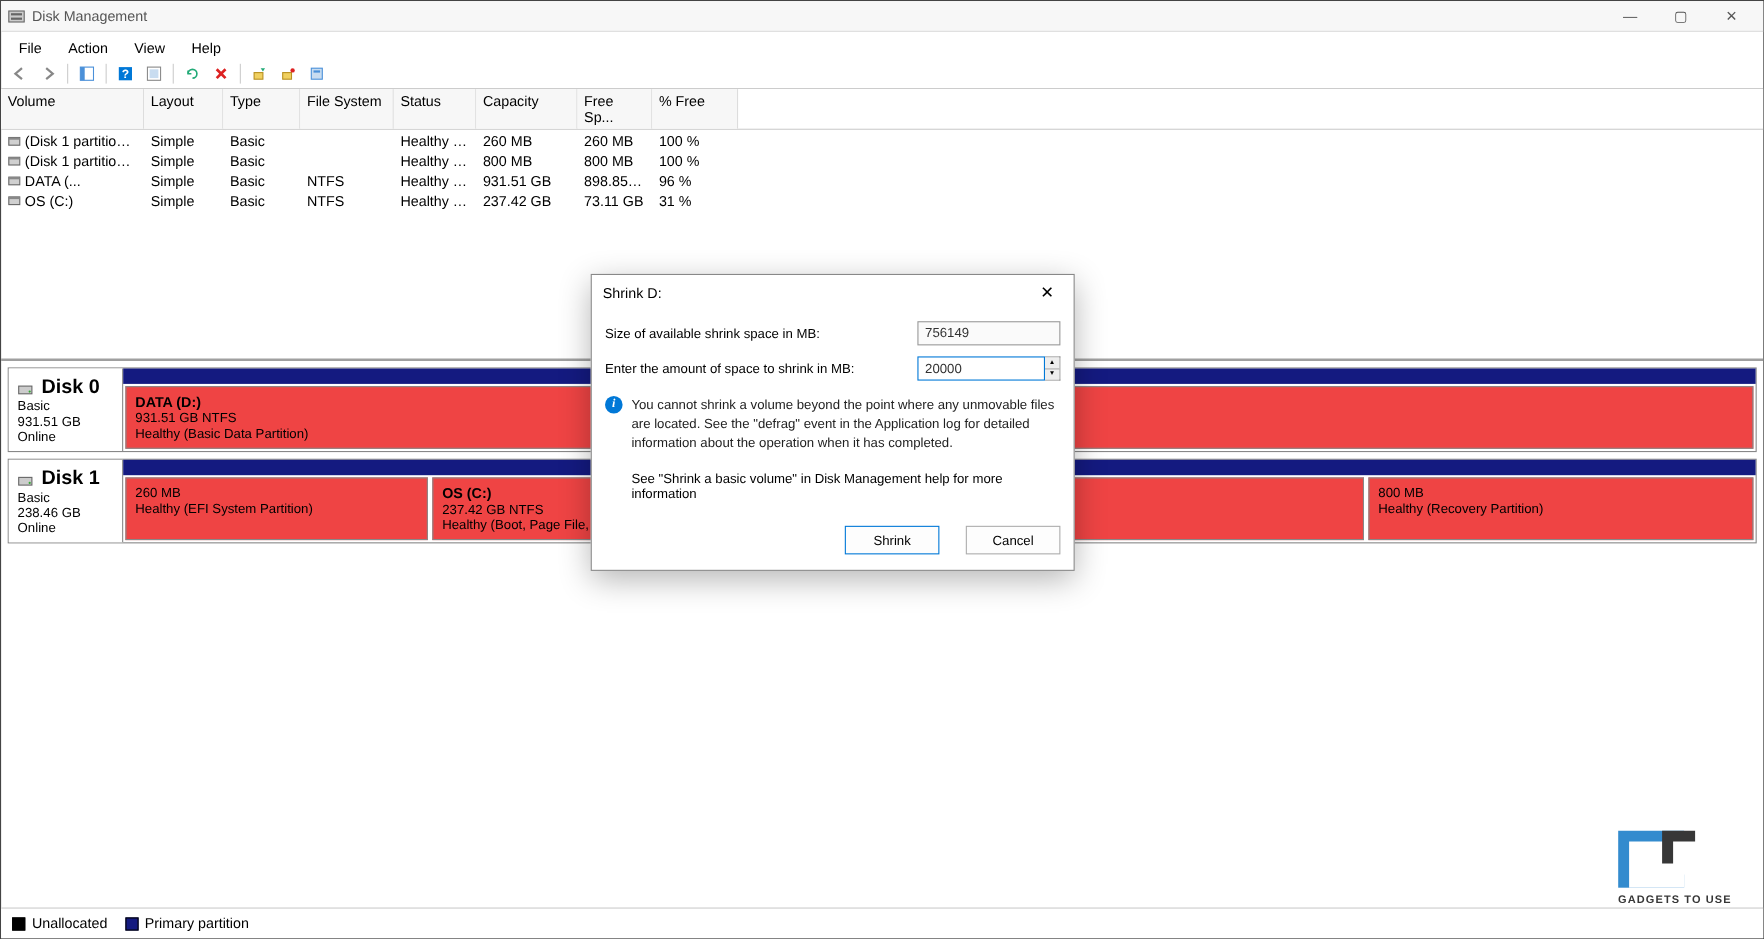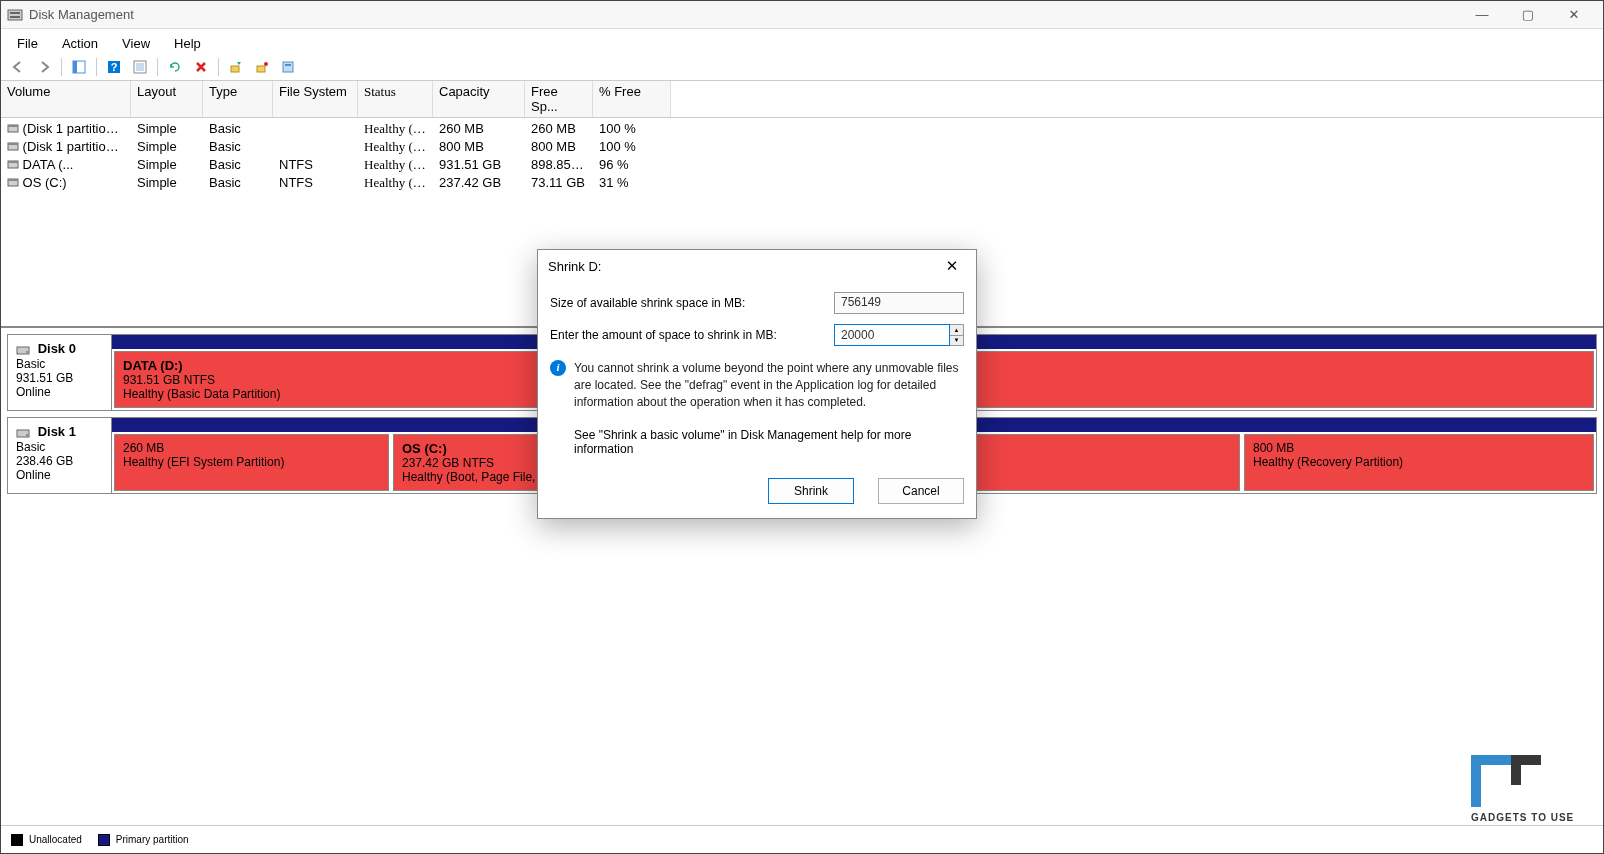--- a/index.html
+++ b/index.html
@@ -28,41 +28,41 @@
 .list-body { padding: 2px 0; }
 .list-row { display: flex; padding: 1px 0; }
 .list-row .cell { padding: 0 6px; font-size: 13px; overflow: hidden; white-space: nowrap; text-overflow: ellipsis; }
 .vol-icon { display: inline-block; width: 12px; vertical-align: middle; }
 
 
 .c-vol { width: 130px; }
 .c-layout { width: 72px; }
 .c-type { width: 70px; }
 .c-fs { width: 85px; }
-.c-status { width: 75px; font-family: Liberation Serif, serif; }
+.c-status { width: 75px; }
 .c-cap { width: 92px; }
 .c-free { width: 68px; }
 .c-pct { width: 78px; }
 
 
 .disk-panel { border-top: 1px solid #888; }
 .disk-row { display: flex; margin: 6px; border: 1px solid #888; }
 .disk-label { width: 104px; padding: 6px 8px; border-right: 1px solid #888; background: #fff; }
 .disk-label .disk-icon { display: inline-block; margin-right: 4px; vertical-align: middle; }
-.disk-label b { font-size: 13px; }
+.disk-label b { font-size: 18px; }
 .disk-label div { font-size: 12px; }
 .disk-parts { flex: 1; display: flex; flex-direction: column; }
 .parts-header { height: 14px; background: #141a80; }
 .parts-body { flex: 1; display: flex; }
 .partition { border: 1px solid #888; margin: 2px; padding: 6px 8px; background: #ef4444; font-size: 12px; }
 .partition b { font-size: 13px; }
 
 
 .legend { position: absolute; bottom: 0; left: 0; right: 0; height: 28px; display: flex; align-items: center; padding: 0 10px; gap: 16px; border-top: 1px solid #ccc; background: #fff; }
-.legend-item { display: flex; align-items: center; gap: 6px; font-size: 10px; }
+.legend-item { display: flex; align-items: center; gap: 6px; font-size: 13px; }
 .swatch { width: 12px; height: 12px; border: 1px solid #000; }
 
 
 .dialog { position: absolute; left: 536px; top: 248px; width: 440px; background: #fff; border: 1px solid #888; box-shadow: 0 8px 28px rgba(0,0,0,0.3); }
 .dialog-title { height: 32px; display: flex; align-items: center; padding: 0 10px; font-size: 13px; }
 .dialog-title .close { margin-left: auto; width: 28px; text-align: center; font-size: 15px; }
 .dialog-body { padding: 10px 12px 4px 12px; }
 .dlg-row { display: flex; align-items: center; margin-bottom: 10px; }
 .dlg-row label { flex: 1; font-size: 12px; }
 .dlg-row .field { width: 130px; height: 22px; border: 1px solid #999; padding: 2px 6px; font-size: 12px; background: #fafafa; color: #333; }

